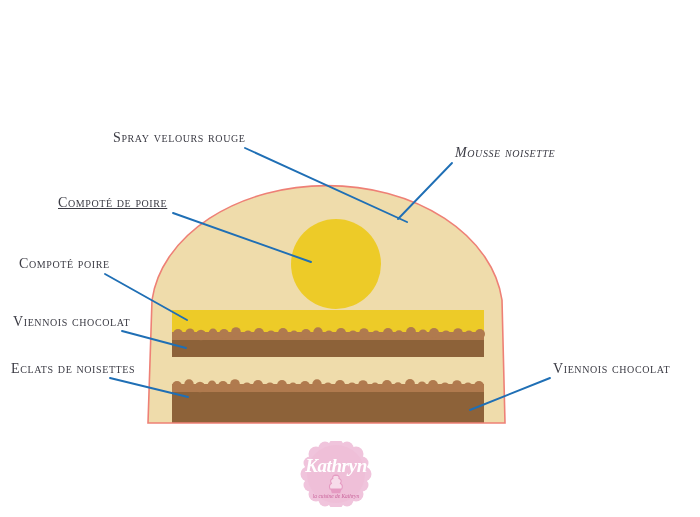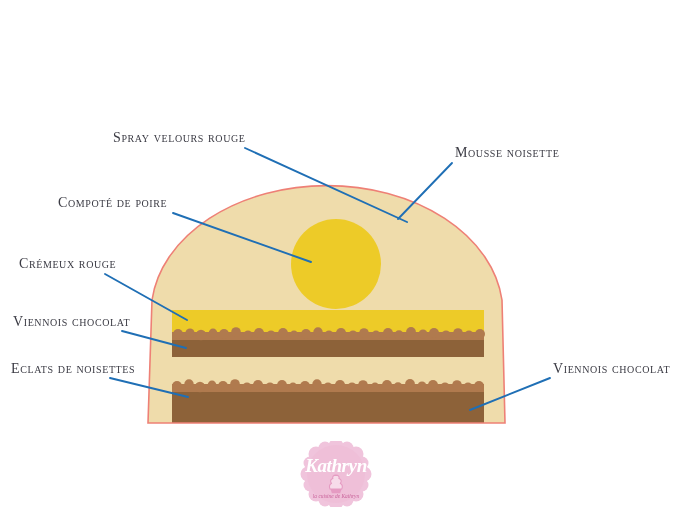--- a/index.html
+++ b/index.html
@@ -27,25 +27,25 @@
     font-family: "Liberation Serif", "DejaVu Serif", serif;
     font-variant: small-caps;
     font-size: 14px;
     letter-spacing: 0.6px;
     white-space: nowrap;
     line-height: 1;
     -webkit-font-smoothing: antialiased;
   }
   
   #lbl-spray      { left: 113px; top: 131px; }
-  #lbl-compote    { left: 58px;  top: 196px; }
+  #lbl-compote    { left: 58px;  top: 196px; text-decoration: underline; }
   #lbl-cremeux    { left: 19px;  top: 257px; }
   #lbl-viennois-l { left: 13px;  top: 315px; }
   #lbl-eclats     { left: 11px;  top: 362px; text-align: center; }
-  #lbl-mousse     { left: 455px; top: 146px; }
+  #lbl-mousse     { left: 455px; top: 146px; font-style: italic; }
   #lbl-viennois-r { left: 553px; top: 362px; }
 
   #logo-wrap {
     position: absolute;
     left: 299px;
     top: 441px;
     width: 74px;
     height: 66px;
   }
   #logo-wrap svg { display: block; }
@@ -153,21 +153,21 @@
     <line x1="105" y1="274" x2="187" y2="320"></line>
     <line x1="122" y1="331" x2="186" y2="348"></line>
     <line x1="110" y1="378" x2="188" y2="397"></line>
     <line x1="452" y1="163" x2="398" y2="219"></line>
     <line x1="550" y1="378" x2="470" y2="410"></line>
   </g>
 </svg>
 
 <div class="label" id="lbl-spray">Spray velours rouge</div>
 <div class="label" id="lbl-compote">Compoté de poire</div>
-<div class="label" id="lbl-cremeux">Crémeux rouge</div>
+<div class="label" id="lbl-cremeux">Compoté poire</div>
 <div class="label" id="lbl-viennois-l">Viennois chocolat</div>
 <div class="label" id="lbl-eclats">Eclats de noisettes</div>
 <div class="label" id="lbl-mousse">Mousse noisette</div>
 <div class="label" id="lbl-viennois-r">Viennois chocolat</div>
 
 <div id="logo-wrap">
   <svg width="74" height="66" viewBox="0 0 74 66" xmlns="http://www.w3.org/2000/svg">
 
     <g fill="#F0C4DC">
       <circle cx="37" cy="33" r="30"></circle>

